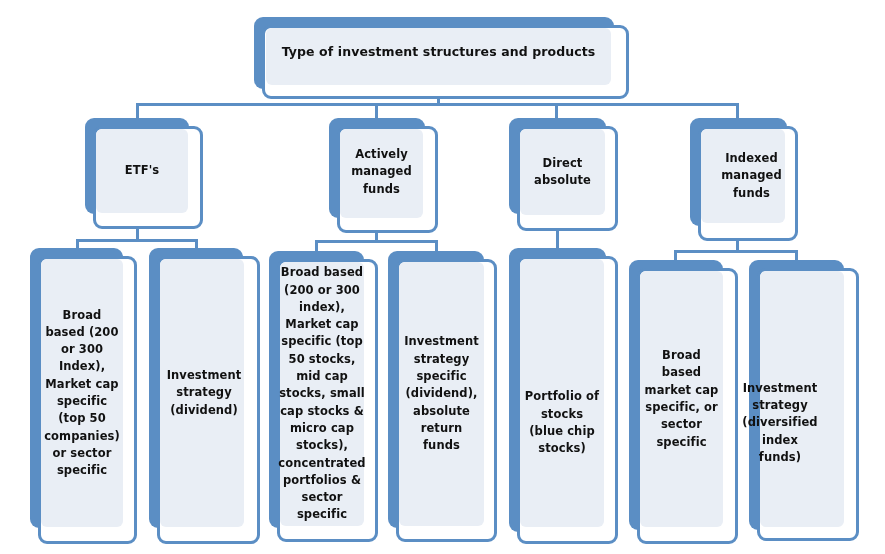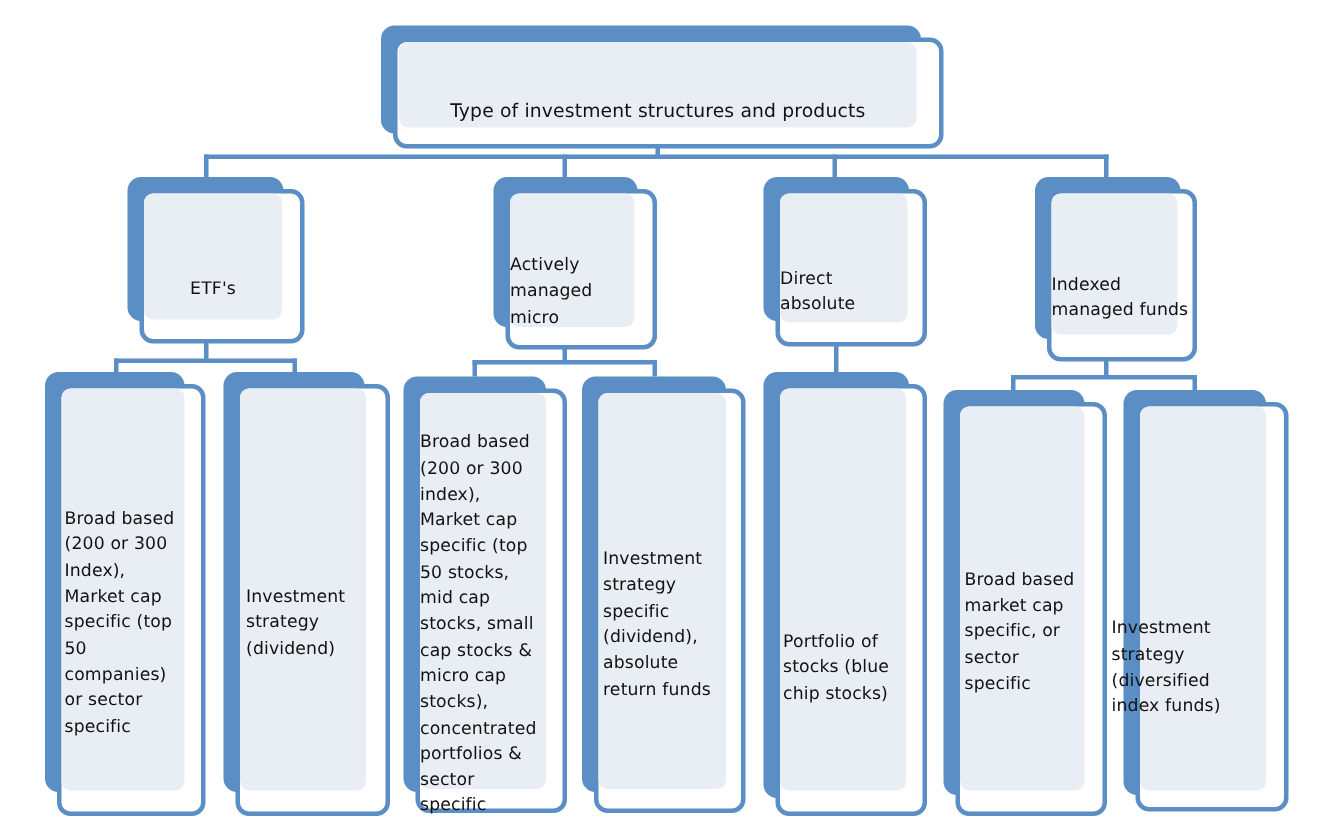--- a/index.html
+++ b/index.html
@@ -2,22 +2,22 @@
 <html><head>
 <meta charset="utf-8">
 <style>
   html, body { margin: 0; padding: 0; background: #ffffff; }
   body { width: 885px; height: 554px; position: relative; overflow: hidden;
          font-family: "DejaVu Sans", sans-serif; }
   .back { position: absolute; background: #5b8ec4; border-radius: 9px; }
   .front { position: absolute; background: #ffffff; border: 3px solid #5b8ec4; border-radius: 9px; box-sizing: border-box; }
   .fill { position: absolute; background: #e9eef5; border-radius: 6px; }
   .label { position: absolute; display: flex; align-items: center; justify-content: center;
-           color: #111111; font-weight: normal; font-size: 11.5px; line-height: 17.3px;
-           letter-spacing: 0.1px; margin-top: 22px; }
+           text-align: center; color: #111111; font-weight: bold; font-size: 11.5px; line-height: 17.3px;
+           letter-spacing: 0.1px; }
   .line { position: absolute; background: #5b8ec4; }
   .root .label { font-size: 12.5px; }
 </style>
 </head>
 <body>
 
 <div class="line" style="left:437px; top:96px; width:3px; height:10px;"></div>
 <div class="line" style="left:136px; top:103px; width:603px; height:3px;"></div>
 <div class="line" style="left:136px; top:103px; width:3px; height:16px;"></div>
 <div class="line" style="left:375px; top:103px; width:3px; height:16px;"></div>
@@ -52,21 +52,21 @@
   <div class="back" style="left:85px; top:118px; width:104px; height:96px;"></div>
   <div class="front" style="left:93px; top:126px; width:110px; height:103px;"></div>
   <div class="fill" style="left:96px; top:129px; width:92px; height:84px;"></div>
   <div class="label" style="left:96px; top:129px; width:92px; height:84px;">ETF's</div>
 </div>
 
 <div>
   <div class="back" style="left:329px; top:118px; width:96px; height:100px;"></div>
   <div class="front" style="left:337px; top:126px; width:101px; height:107px;"></div>
   <div class="fill" style="left:340px; top:129px; width:83px; height:89px;"></div>
-  <div class="label" style="left:340px; top:129px; width:83px; height:86px;">Actively managed micro</div>
+  <div class="label" style="left:340px; top:129px; width:83px; height:86px;">Actively managed funds</div>
 </div>
 
 <div>
   <div class="back" style="left:509px; top:118px; width:97px; height:96px;"></div>
   <div class="front" style="left:517px; top:126px; width:101px; height:105px;"></div>
   <div class="fill" style="left:520px; top:129px; width:85px; height:86px;"></div>
   <div class="label" style="left:520px; top:129px; width:85px; height:86px;">Direct absolute</div>
 </div>
 
 <div>

